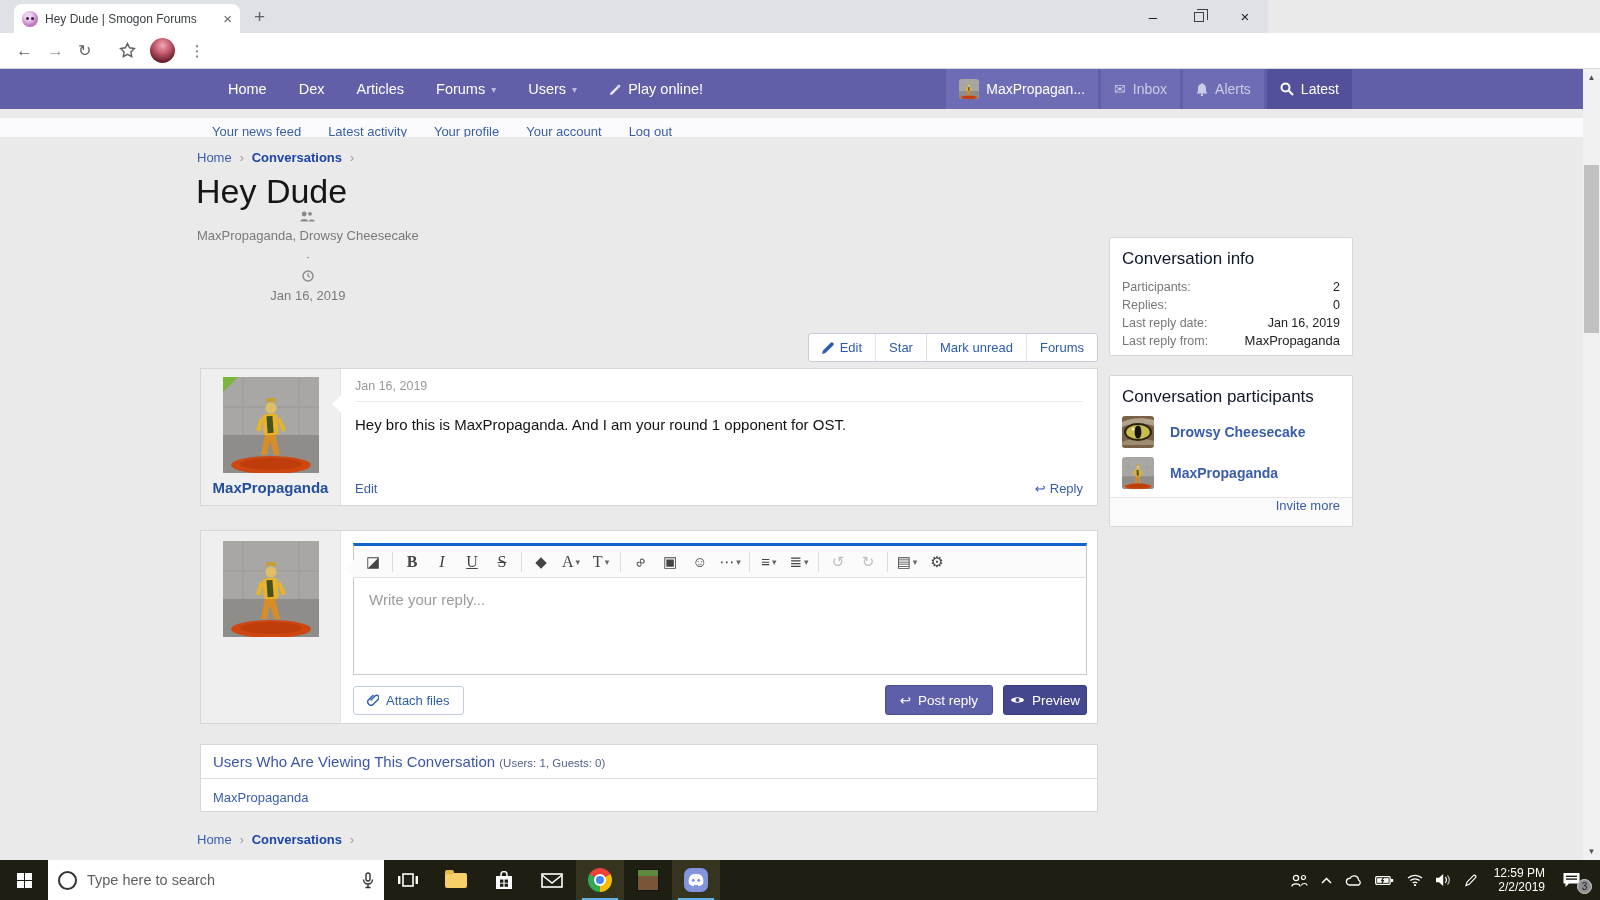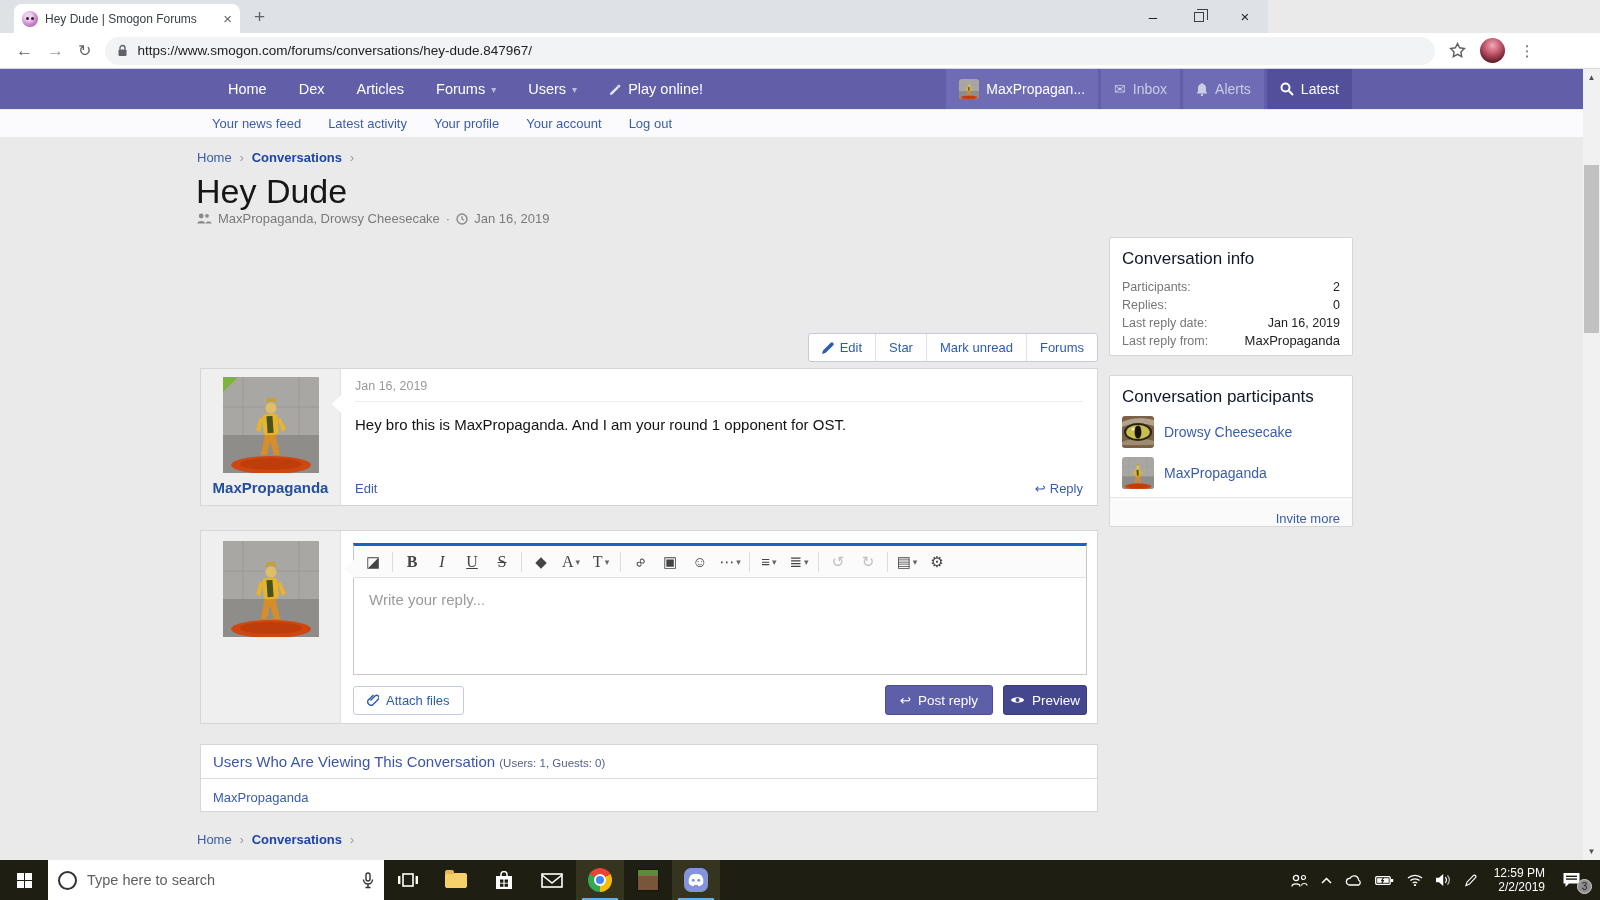--- a/index.html
+++ b/index.html
@@ -42,33 +42,33 @@
          display:flex; align-items:stretch; padding-left:212px; padding-right:231px; }
   .nav-item { display:flex; align-items:center; gap:6px; padding:0 16px; color:#fff; font-size:14.5px; }
   .nav-caret { color:#bcbbdd; font-size:10px; }
   .nav-right { margin-left:auto; display:flex; align-items:stretch; gap:3px; }
   .nav-btn { display:flex; align-items:center; gap:7px; padding:0 13px; background:#6e6cb4;
              color:#fff; font-size:14px; }
   .nav-btn.dim { color:#cccce6; }
   .nav-btn.dark { background:#524f9b; color:#fff; }
   .nav-mini-avatar { width:20px; height:20px; border-radius:3px; overflow:hidden; }
 
-  .subnav { position:absolute; top:110px; left:0; width:1583px; height:28px; background:#fbfbfd;
+  .subnav { position:absolute; top:118px; left:0; width:1583px; height:28px; background:#fbfbfd;
             border-bottom:1px solid #e0e0e4; display:flex; align-items:center; gap:27px; padding-left:212px; }
   .subnav a, .link { color:#3a5dab; text-decoration:none; font-size:13px; cursor:pointer; }
 
   
   .page { position:absolute; top:137px; left:0; width:1583px; height:723px; background:#eaeaea; }
   .crumb { position:absolute; display:flex; align-items:center; gap:8px; font-size:13px; }
   .crumb .sep { color:#999; font-size:12px; }
   .crumb .bold { font-weight:bold; color:#1d44a8; }
   .crumb1 { left:197px; top:13px; } .crumb2 { left:197px; top:695px; }
   .pg-title { position:absolute; left:196px; top:35px; font-size:34px; color:#161616; }
   .byline { position:absolute; left:197px; top:74px; display:flex; align-items:center; gap:6px;
-            color:#7a7a7a; font-size:13px; }
+            color:#7a7a7a; font-size:13px;flex-direction:column; }
 
   .actionbar { position:absolute; top:196px; right:485px; display:inline-flex; background:#fff;
                border:1px solid #c6cbdb; border-radius:3px; overflow:hidden; }
   .act { padding:6px 13px; font-size:13px; color:#2c5cae; display:flex; align-items:center; gap:6px; }
   .act + .act { border-left:1px solid #dfe2ec; }
 
   .msg-block { position:absolute; left:200px; top:231px; width:898px; height:138px; display:flex;
                border:1px solid #d6d6d6; background:#fff; }
   .msg-left { width:140px; background:#efefef; border-right:1px solid #e2e2e2; text-align:center;
               padding-top:8px; position:relative; }
@@ -120,25 +120,25 @@
   .viewers-b { padding:9px 12px; }
 
   .panel { position:absolute; left:1109px; width:244px; background:#fff; border:1px solid #d6d6d6;
            border-radius:2px; }
   .panel-pad { padding:11px 12px; }
   .panel-title { font-size:17px; color:#0f172a; margin-bottom:9px; }
   .info { top:100px; height:119px; }
   .inforow { display:flex; justify-content:space-between; font-size:12.5px; line-height:18px; }
   .inforow .l { color:#777; } .inforow .v { color:#222; }
   .parts { top:238px; height:152px; }
-  .partrow { display:flex; align-items:center; gap:10px; margin-bottom:9px; }
+  .partrow { display:flex; align-items:center; gap:16px; margin-bottom:9px;font-weight:bold; }
   .avatar32 { width:32px; height:32px; border-radius:3px; overflow:hidden; flex:0 0 32px; }
   .partrow .link { font-size:14px; }
   .parts-foot { position:absolute; left:0; right:0; bottom:0; height:29px; border-top:1px solid #e5e5e5;
-                background:#fafafa; display:flex; align-items:flex-end; justify-content:flex-end;
+                background:#fafafa; display:flex; align-items:flex-start; justify-content:flex-end;
                 padding:0 12px; font-size:12.5px; }
 
   
   .scrollbar { position:absolute; right:0; top:69px; width:17px; height:791px; background:#f1f1f1; }
   .sb-arrow { position:absolute; left:0; width:17px; height:17px; color:#505050; font-size:8px;
               display:flex; align-items:center; justify-content:center; }
   .sb-up { top:0; } .sb-down { bottom:0; }
   .sb-thumb { position:absolute; left:1px; top:96px; width:15px; height:168px; background:#c1c1c1; }
 
   
@@ -220,27 +220,20 @@
       </div>
     <div class="winbtn">×</div>
   </div>
 </div>
 
 <div class="btoolbar">
   <div class="navbtns">
     <span class="b-back">←</span>
     <span class="b-fwd">→</span>
     <span class="b-rel">↻</span>
-  </div>
-  <div class="omnibox">
-    <svg width="11" height="13" viewBox="0 0 11 13">
-      <rect x="1.5" y="5.5" width="8" height="6.5" rx="1" fill="#5f6368"></rect>
-      <path d="M3 5.5V4a2.5 2.5 0 0 1 5 0v1.5" stroke="#5f6368" stroke-width="1.4" fill="none"></path>
-    </svg>
-    <span class="url">https://www.smogon.com/forums/conversations/hey-dude.847967/</span>
   </div>
   <div class="after-omni">
     <svg width="17" height="17" viewBox="0 0 17 17">
       <path d="M8.5 1.5l2.1 4.3 4.8.7-3.5 3.4.8 4.8-4.2-2.3-4.2 2.3.8-4.8L1.6 6.5l4.8-.7z" fill="none" stroke="#5a5f64" stroke-width="1.4"></path>
     </svg>
     <span class="prof-avatar"></span>
     <span class="menu-dots">⋮</span>
   </div>
 </div>
 

